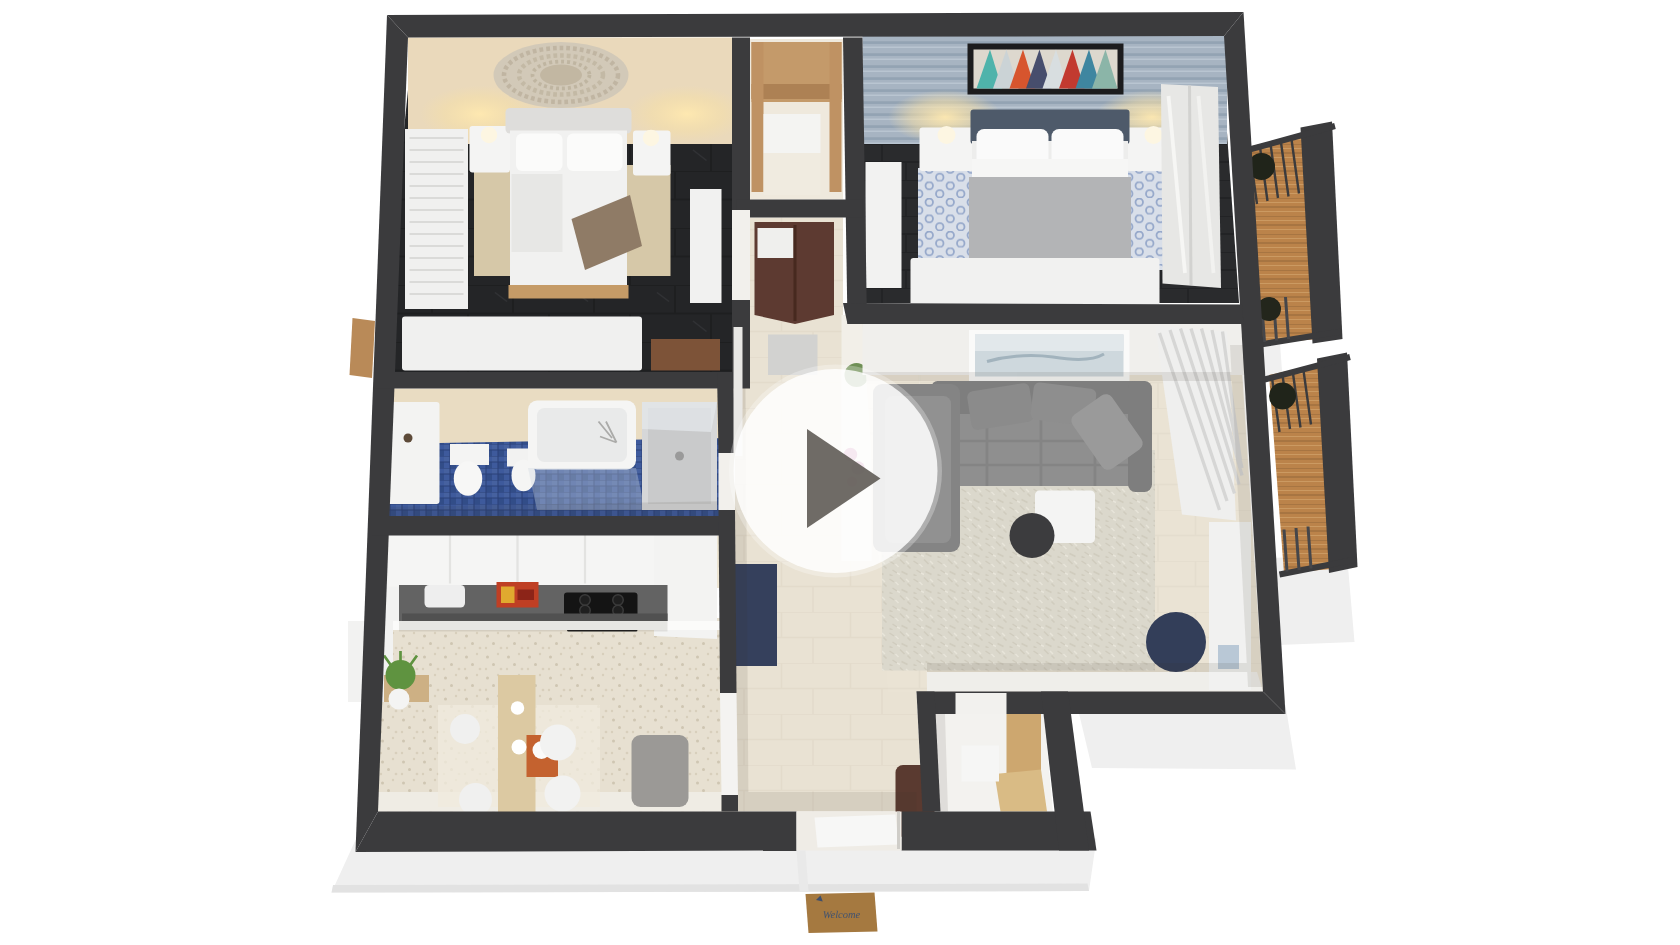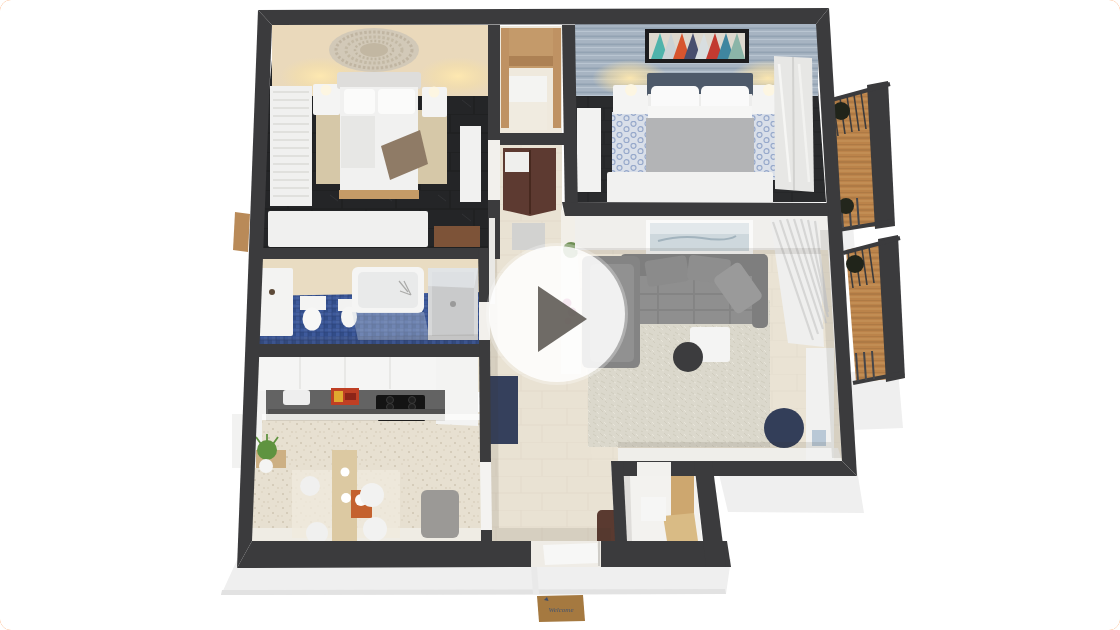--- a/index.html
+++ b/index.html
@@ -1,16 +1,16 @@
 <!DOCTYPE html>
 <html><head>
 <meta charset="utf-8">
 <style>
 html,body{margin:0;padding:0;background:#ffffff;font-family:"Liberation Sans",sans-serif;}
-#stage{position:relative;width:1120px;height:630px;background:#f97316;overflow:hidden;border-radius:11px;}
+#stage{position:relative;width:1120px;height:630px;background:#f97316;overflow:hidden;}
 </style>
 </head>
 <body>
 <div id="stage">
 <svg width="1120" height="630" viewBox="0 0 1120 630">
 <defs>
 <radialGradient id="glow" cx="50%" cy="50%" r="50%">
   <stop offset="0%" stop-color="#ffe9b0" stop-opacity="0.95"></stop>
   <stop offset="60%" stop-color="#f5dfa8" stop-opacity="0.55"></stop>
   <stop offset="100%" stop-color="#f5dfa8" stop-opacity="0"></stop>

